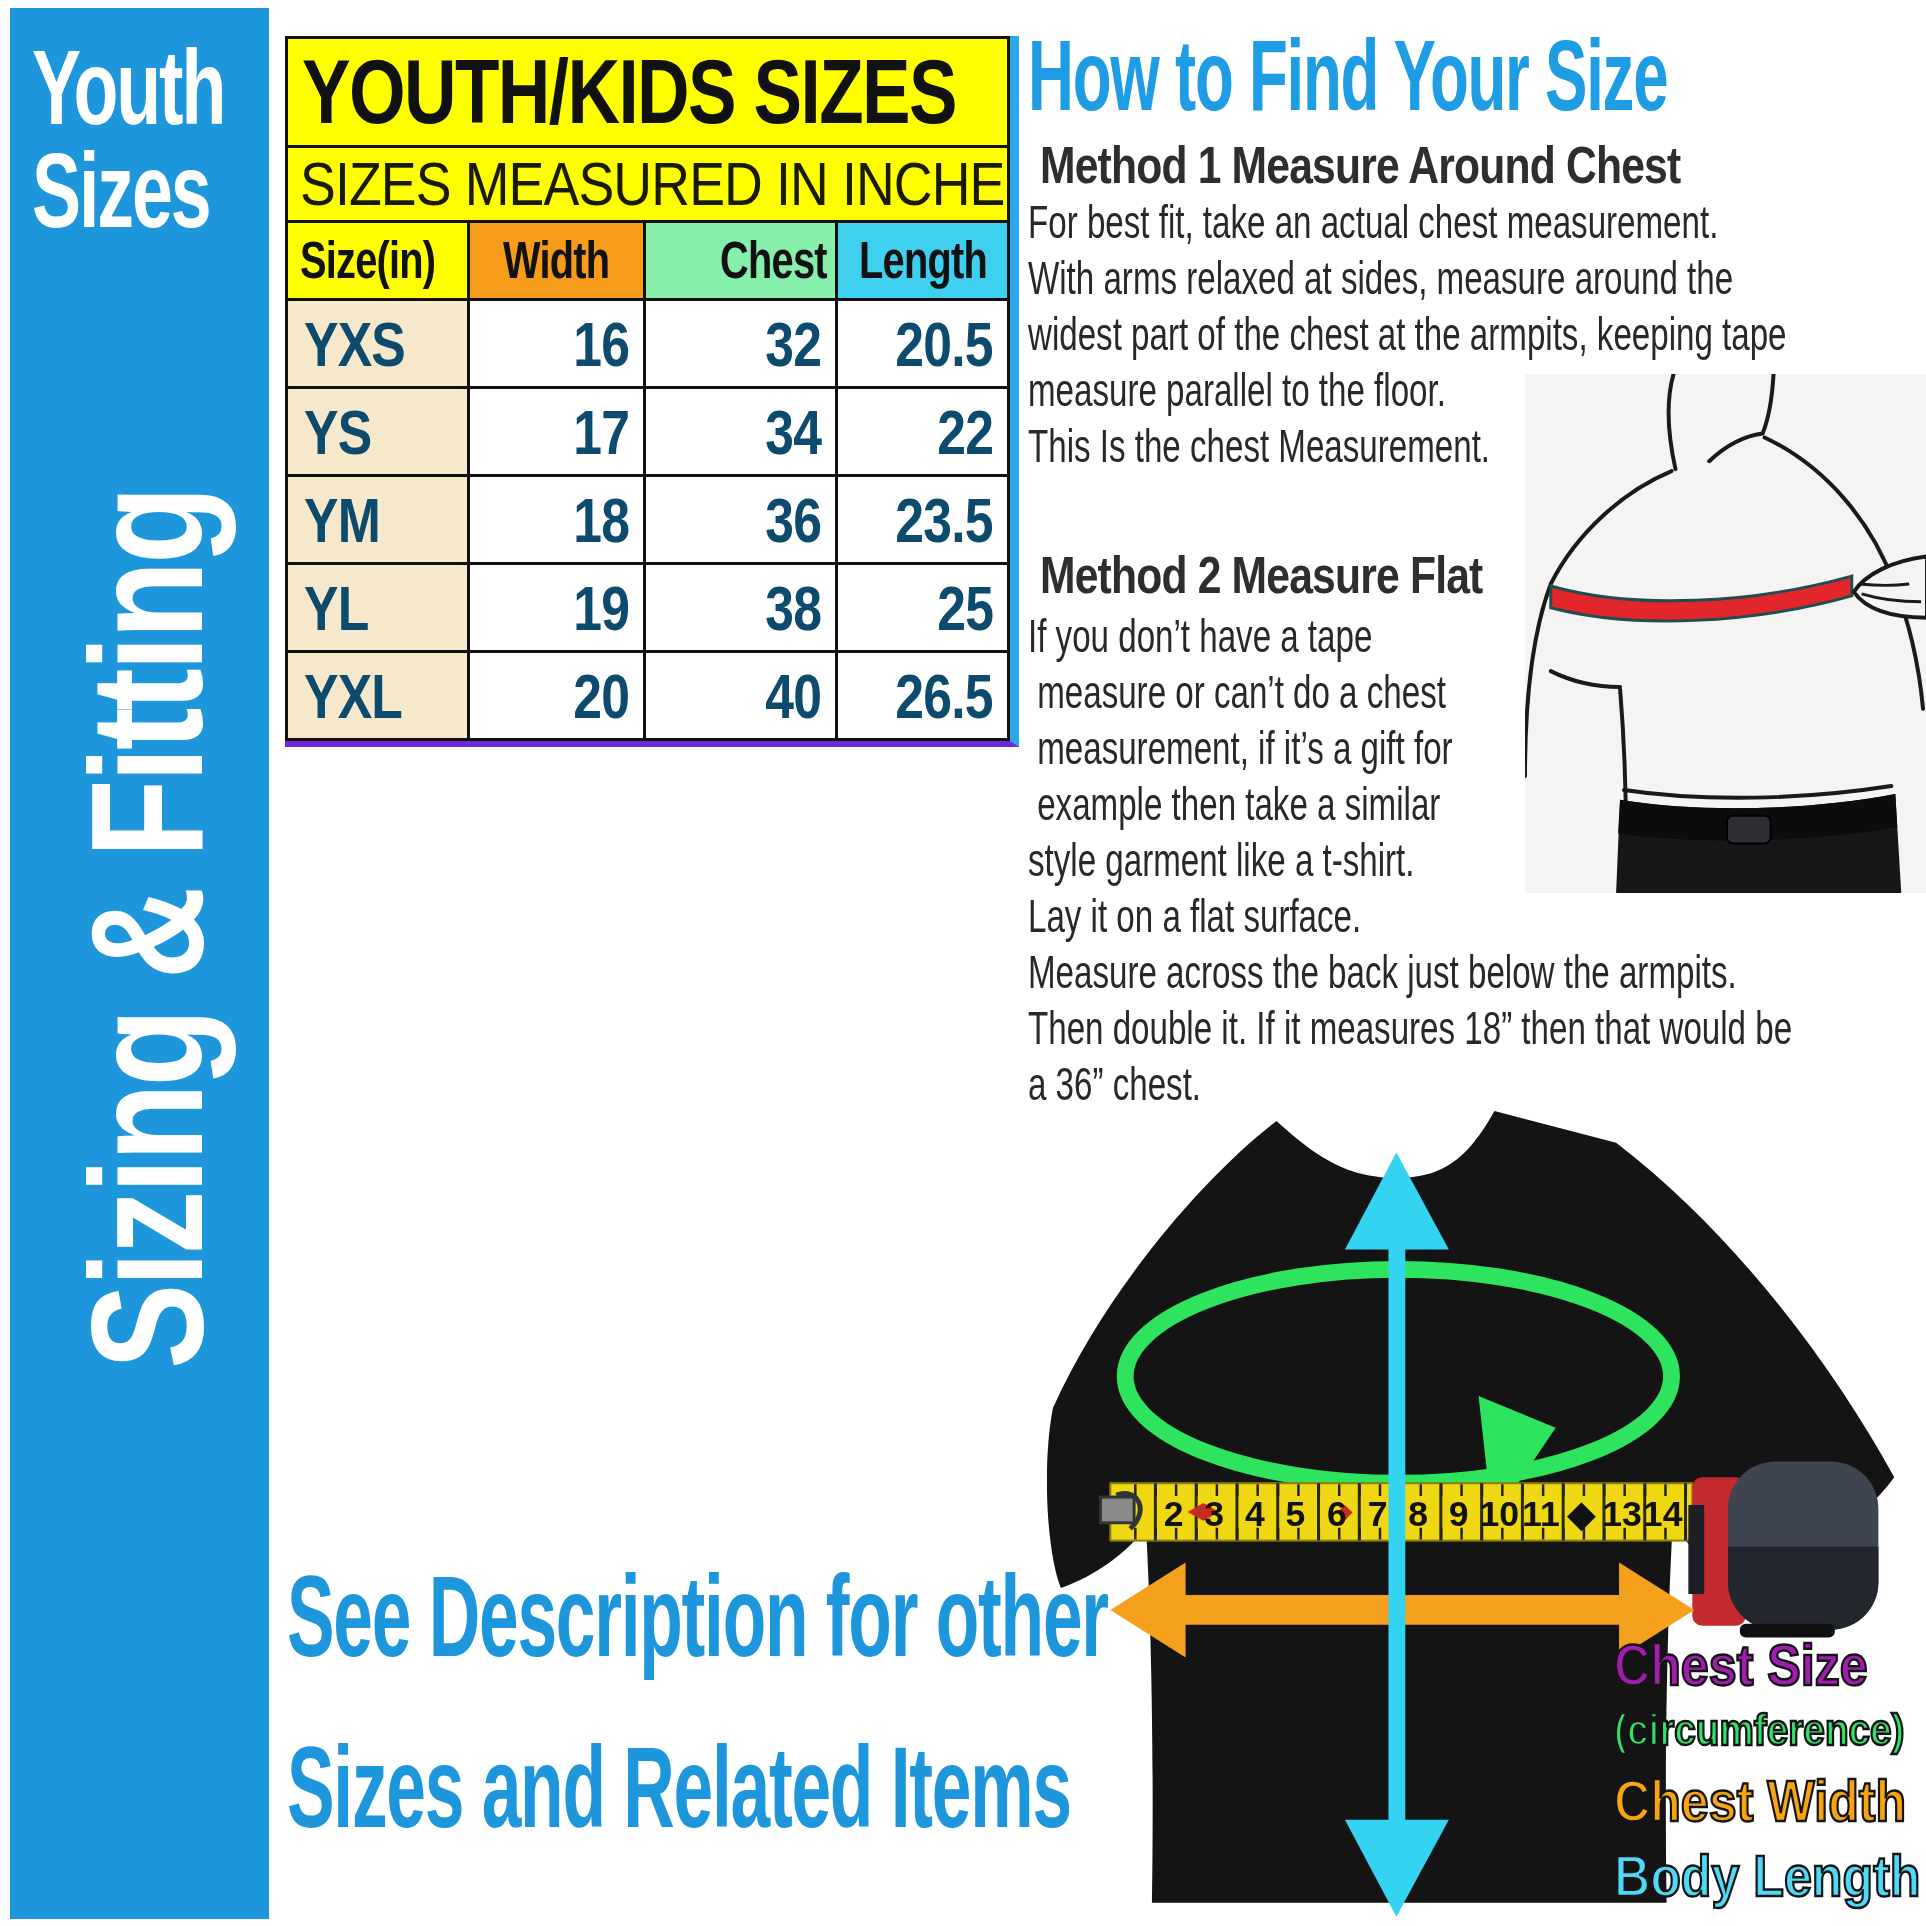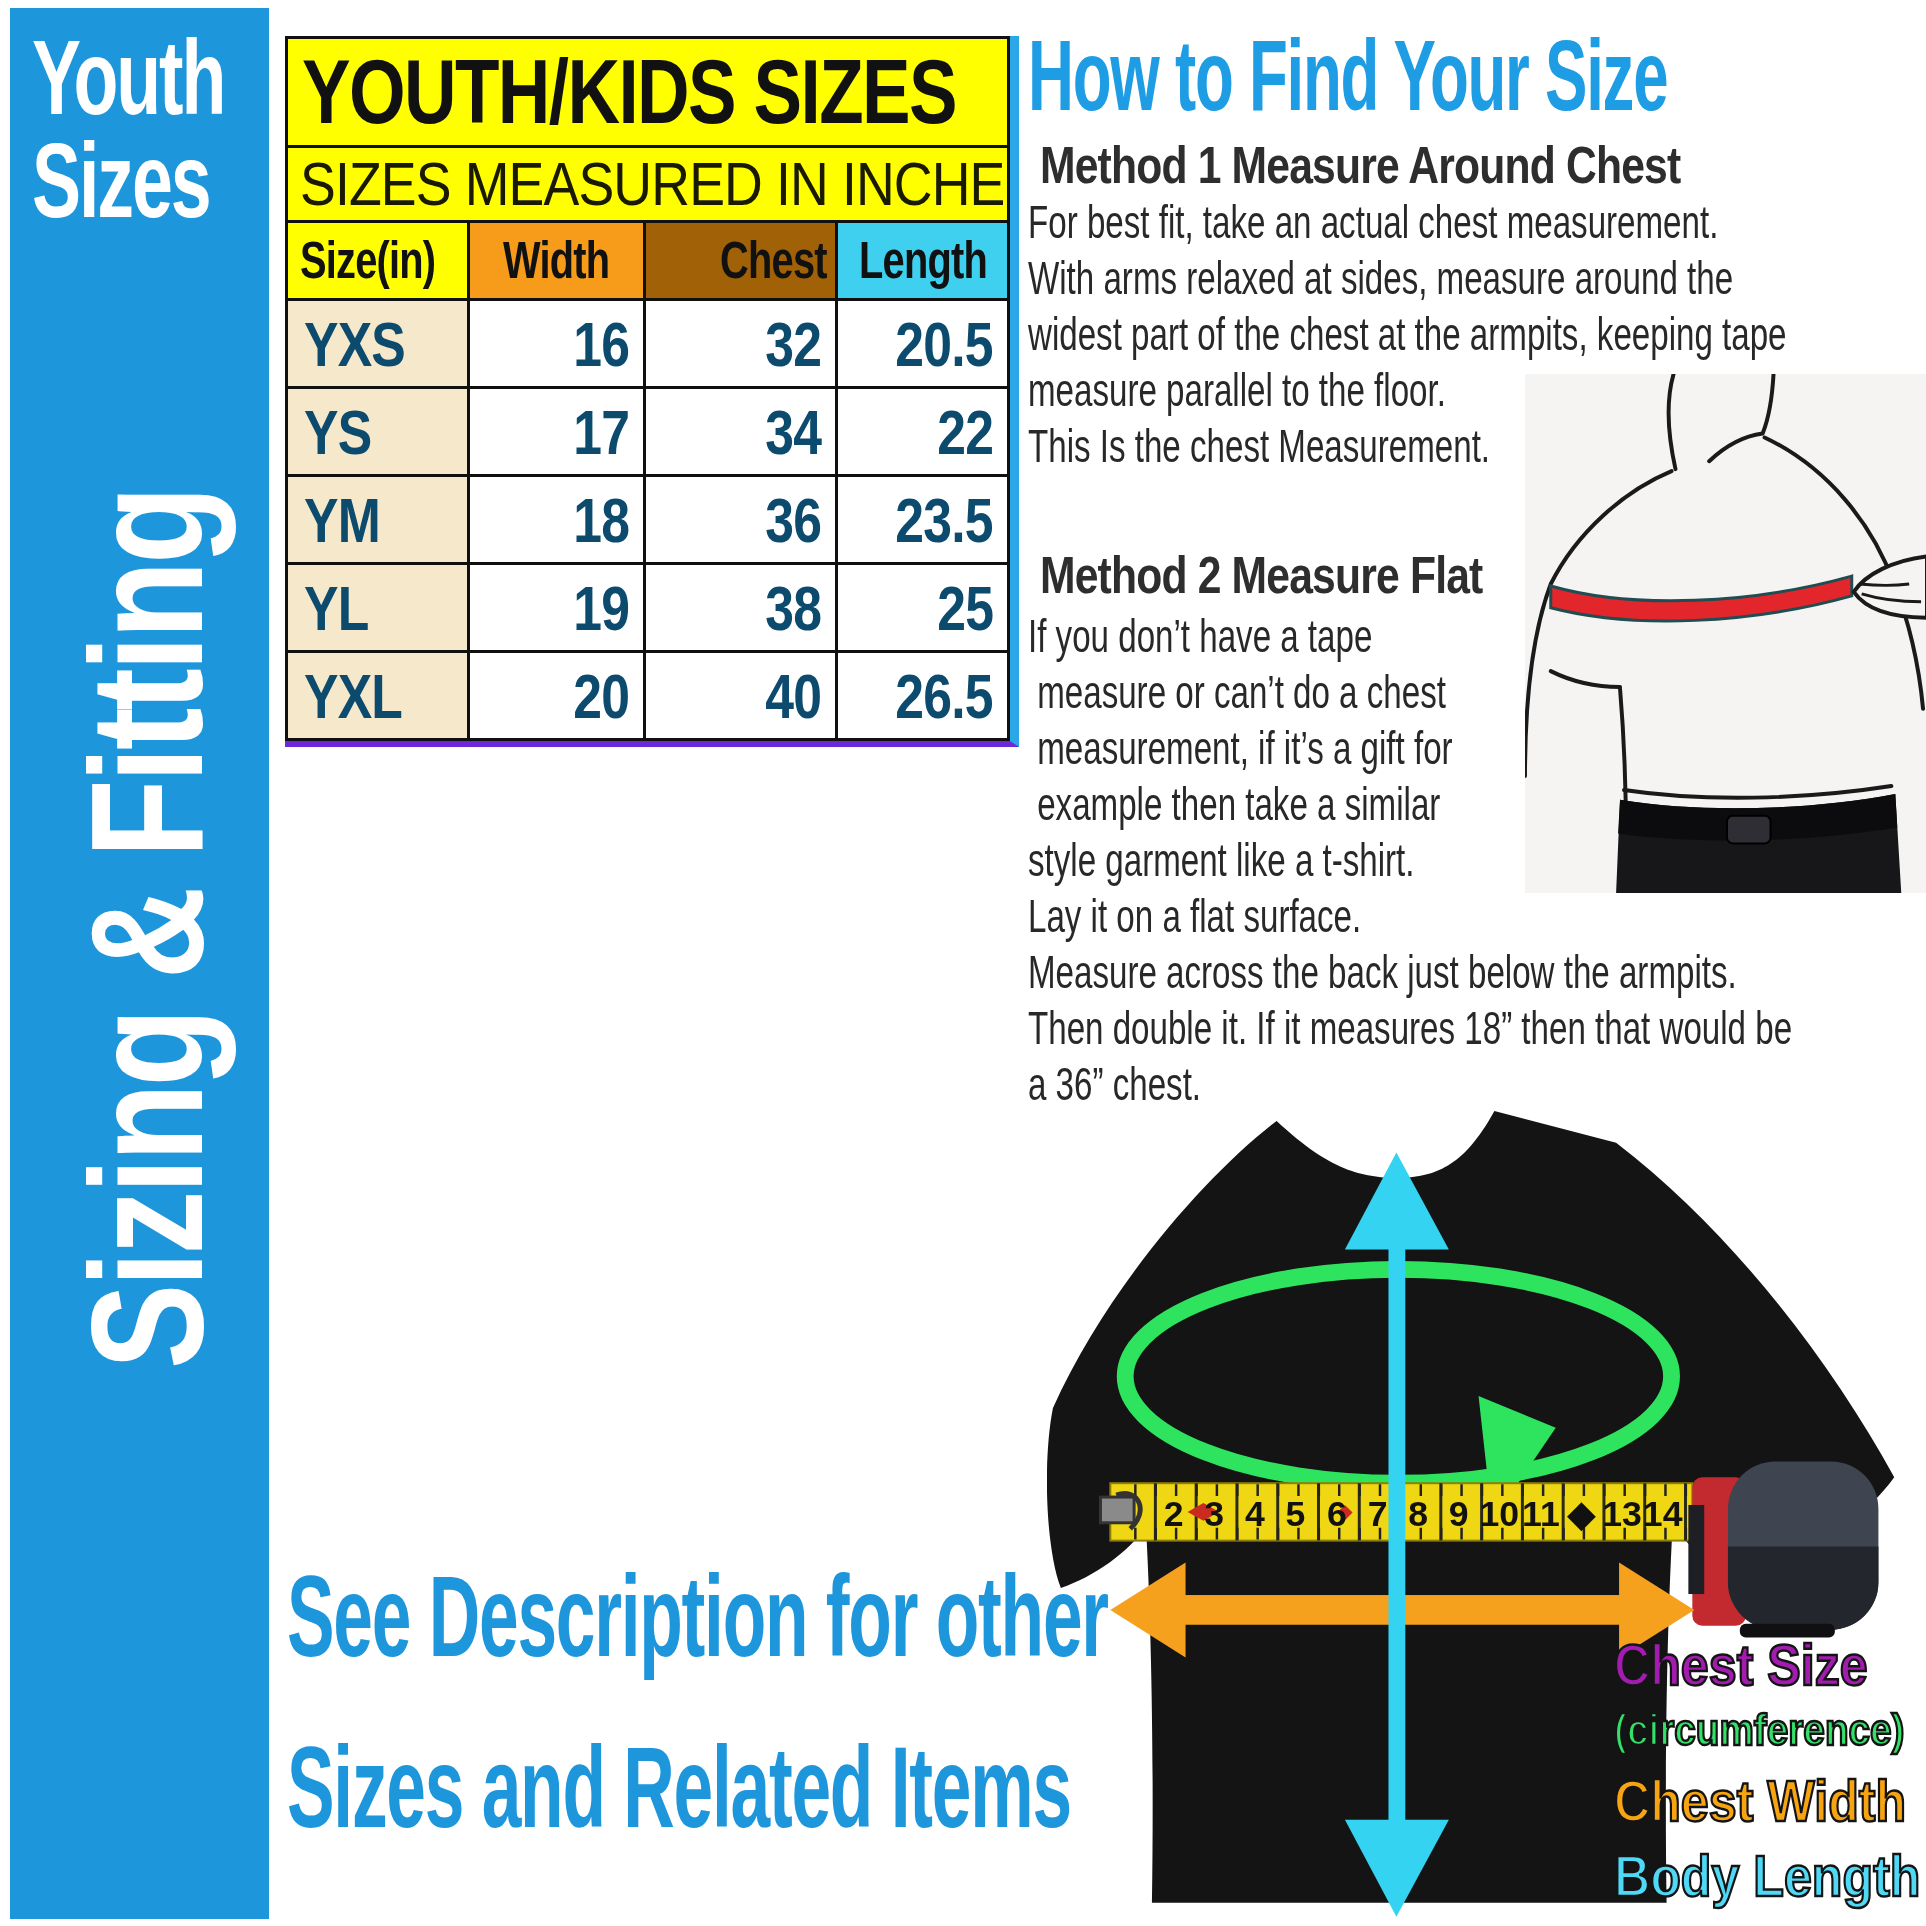--- a/index.html
+++ b/index.html
@@ -2,38 +2,38 @@
 <html><head>
 <meta charset="utf-8">
 <style>
   html,body{margin:0;padding:0;background:#ffffff;}
   .canvas{position:relative;width:1927px;height:1927px;background:#ffffff;overflow:hidden;
           font-family:"Liberation Sans",sans-serif;color:#222;}
   .abs{position:absolute;}
 
   
   .sidebar{position:absolute;left:10px;top:8px;width:259px;height:1911px;background:#1e96db;}
-  .sidebar-title{position:absolute;left:22px;top:18px;color:#ffffff;font-weight:bold;
+  .sidebar-title{position:absolute;left:22px;top:28px;color:#ffffff;font-weight:bold;
                  font-size:105px;line-height:103px;white-space:nowrap;}
   .sidebar-title .cond{display:inline-block;transform:scaleX(0.70);transform-origin:left top;letter-spacing:-3px;}
   .sidebar-vertical{position:absolute;left:137px;top:921px;color:#ffffff;font-weight:bold;
                     font-size:160px;white-space:nowrap;letter-spacing:-4px;
                     transform:translate(-50%,-50%) rotate(-90deg) scaleX(0.80);}
 
   
   .table-wrap{position:absolute;left:285px;top:36px;border-right:9px solid #2ba7e8;border-bottom:6px solid #6d28d9;}
   table.size-table{border-collapse:collapse;width:723px;table-layout:fixed;}
   table.size-table td{border:3px solid #101010;overflow:hidden;white-space:nowrap;}
   .t-title{background:#ffff00;height:95px;font-size:91px;font-weight:bold;color:#111;padding-left:14px;}
   .t-title .cond{display:inline-block;transform:scaleX(0.80);transform-origin:left center;letter-spacing:-2px;}
   .t-sub{background:#ffff00;height:69px;font-size:61px;color:#1a1a00;padding-left:12px;}
   .t-sub .cond{display:inline-block;transform:scaleX(0.88);transform-origin:left center;letter-spacing:-1px;}
   .h-size{background:#ffff00;text-align:center;padding-left:12px;}
   .h-width{background:#f79b1a;text-align:center;}
-  .h-chest{background:#a16207;text-align:right;padding-right:8px;}
+  .h-chest{background:#86efac;text-align:right;padding-right:8px;}
   .h-length{background:#3fd0f0;text-align:center;}
   .head-row td{height:73px;font-size:51px;font-weight:bold;color:#111;}
   .head-row .cond{display:inline-block;transform:scaleX(0.78);letter-spacing:-1px;}
   .h-size .cond{transform-origin:left center;}
   .h-chest .cond{transform-origin:right center;}
   .data-row td{height:83px;font-size:63px;font-weight:bold;color:#0c4a6e;background:#ffffff;}
   .cell-label{background:#f5e8cb !important;text-align:left;padding-left:16px;}
   .cell-num{text-align:right;padding-right:14px;}
   .data-row .cond{display:inline-block;transform:scaleX(0.82);letter-spacing:-1px;}
   .cell-label .cond{transform-origin:left center;}

